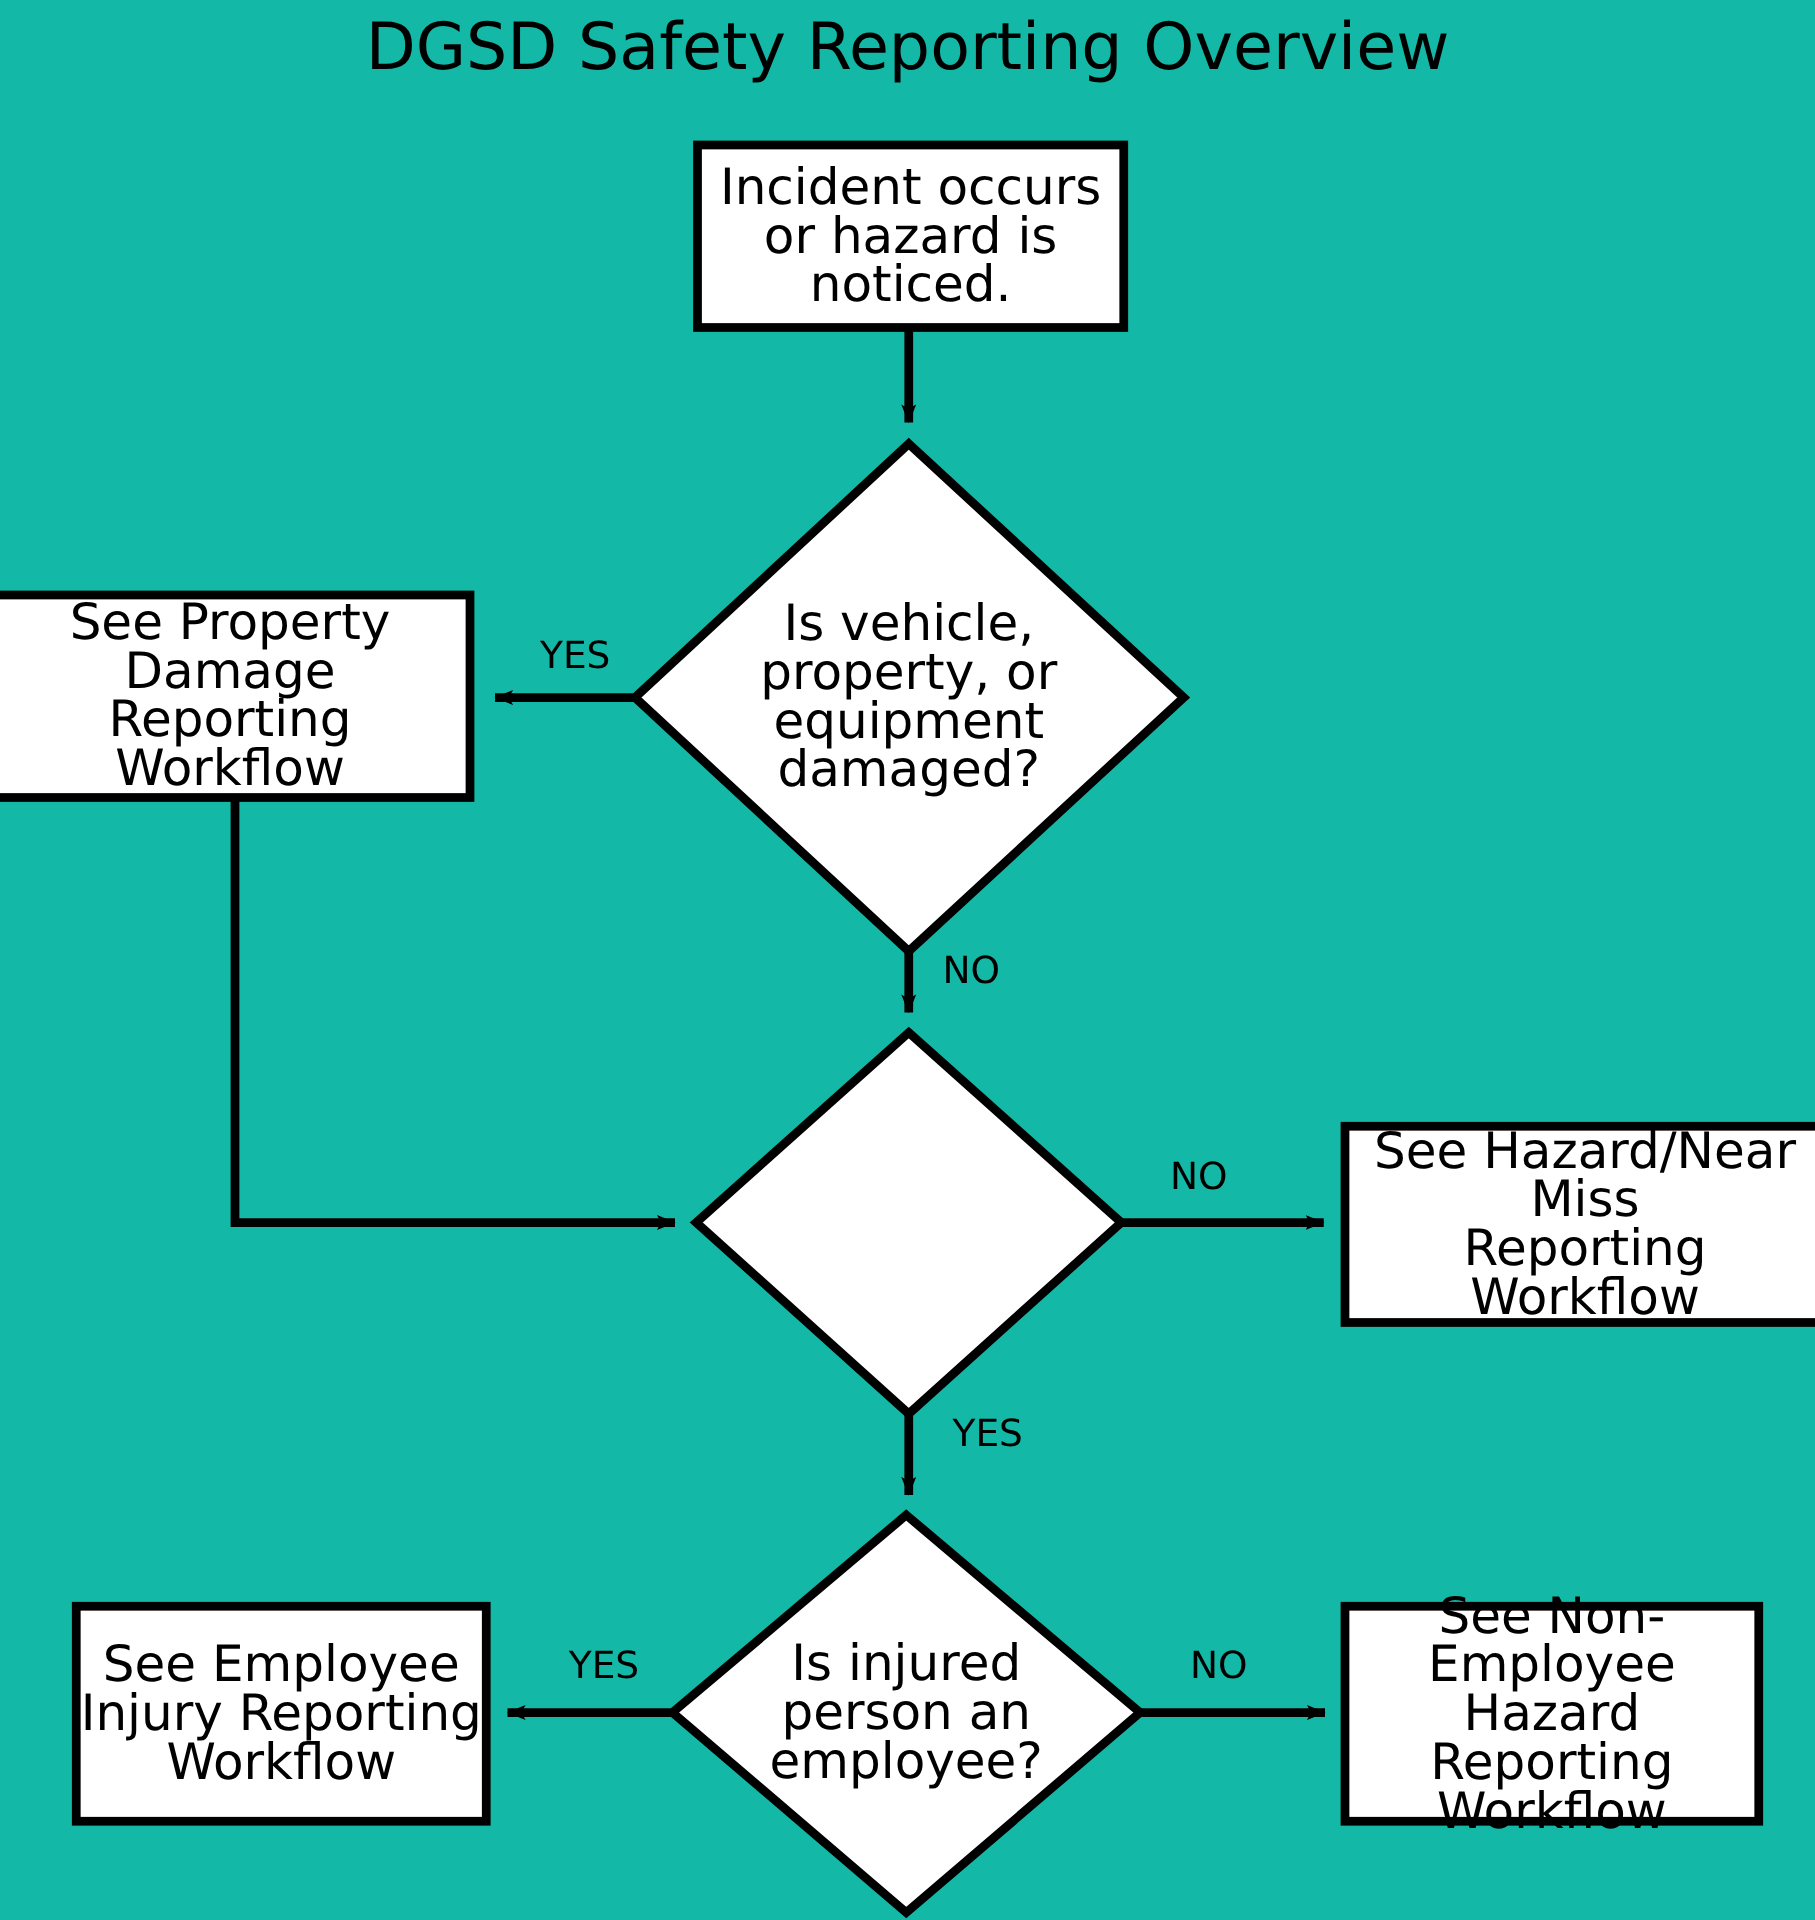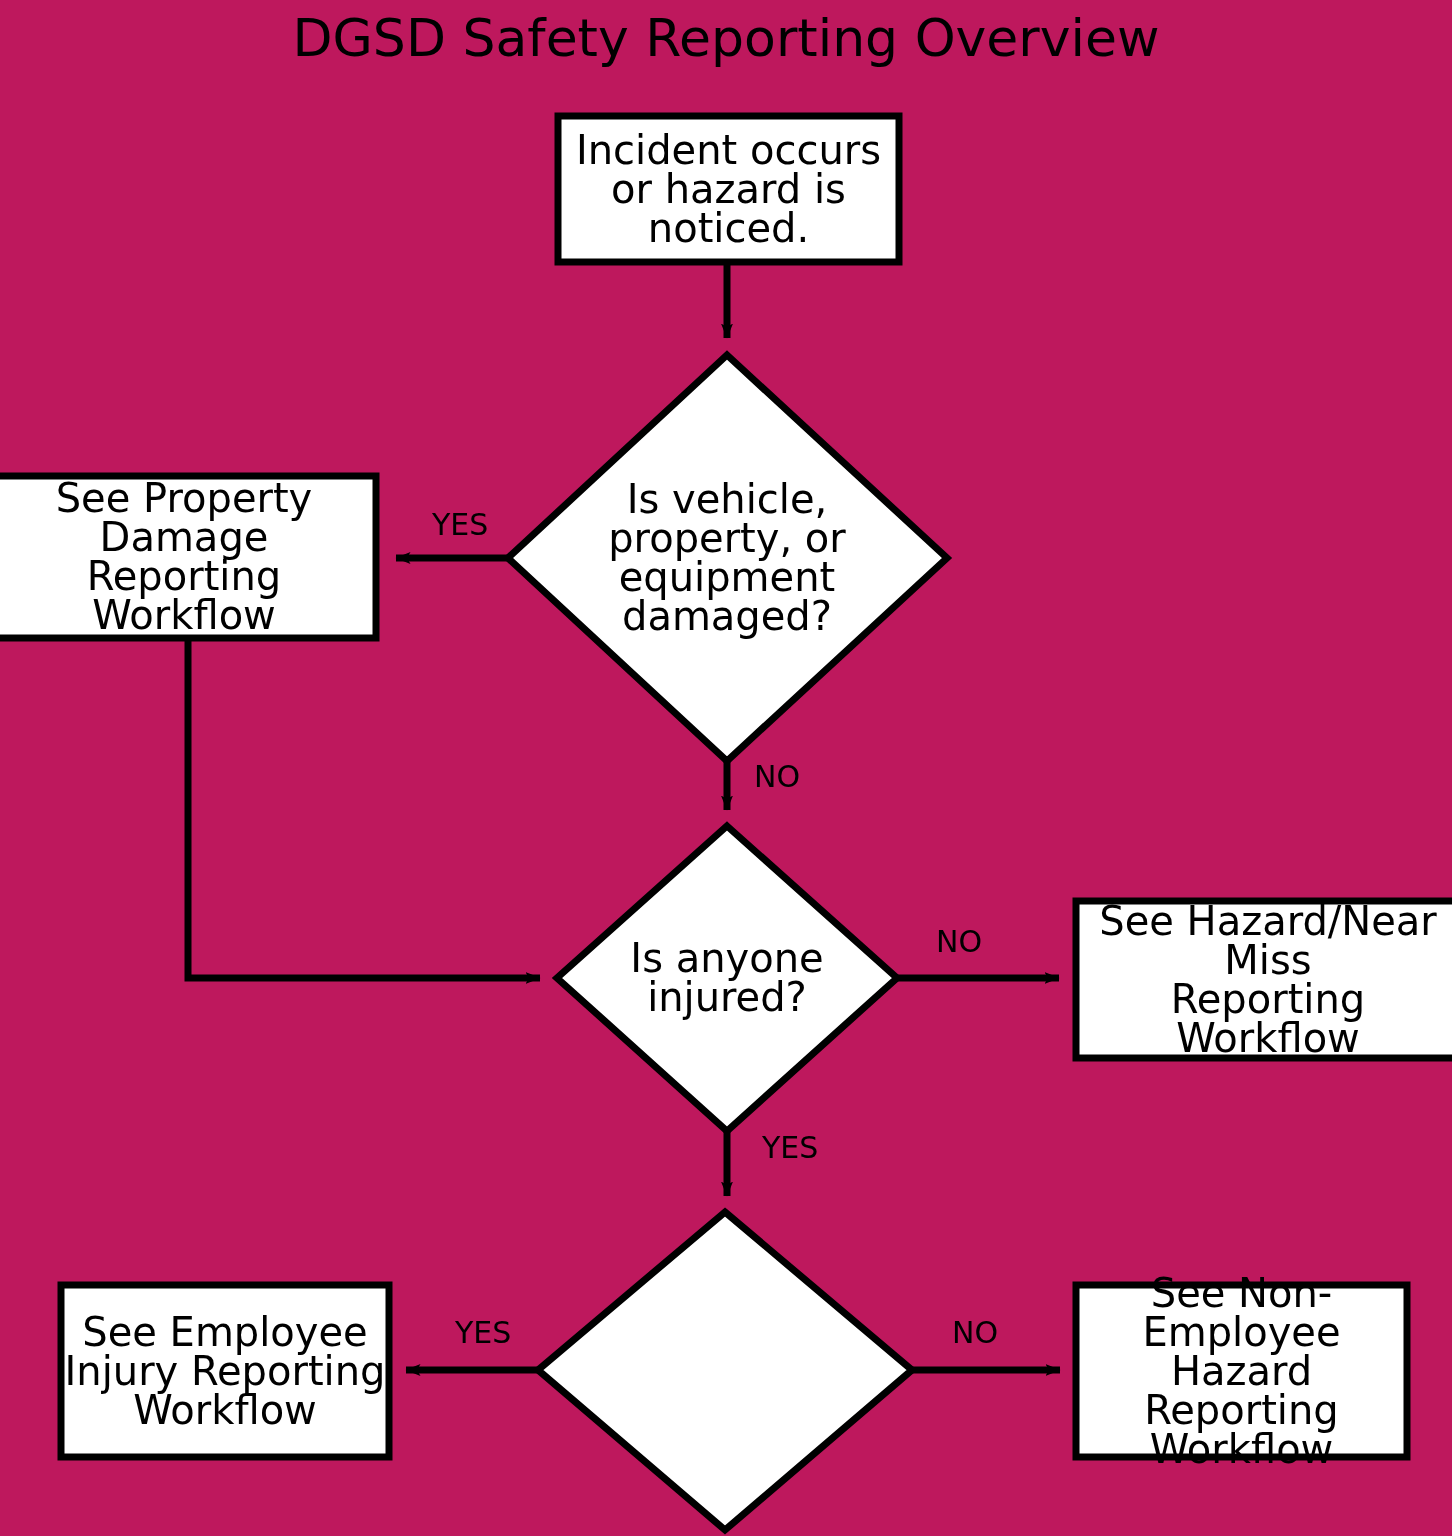--- a/index.html
+++ b/index.html
@@ -4,21 +4,21 @@
 <style>
   html, body {
     margin: 0;
     padding: 0;
     background: #ffffff;
   }
   #page {
     position: relative;
     width: 1452px;
     height: 1536px;
-    background: #be185d;
+    background: #14b8a6;
     overflow: hidden;
     font-family: "DejaVu Sans", sans-serif;
   }
   #chart-title {
     position: absolute;
     left: 0;
     top: 8px;
     width: 1452px;
     text-align: center;
     font-size: 52px;
@@ -113,26 +113,27 @@
 or hazard is noticed.</div>
 
   <div class="node-label" style="left:562px; top:440px; width:330px; height:236px;text-align:center;">Is vehicle,
 property, or
 equipment
 damaged?</div>
 
   <div class="node-label" style="left:-8px; top:476px; width:384px; height:162px;">See Property Damage
 Reporting Workflow</div>
 
-  <div class="node-label" style="left:597px; top:920px; width:260px; height:116px;">Is anyone
-injured?</div>
 
   <div class="node-label" style="left:1076px; top:901px; width:384px; height:157px;">See Hazard/Near Miss
 Reporting Workflow</div>
 
+  <div class="node-label" style="left:595px; top:1292px; width:260px; height:156px;">Is injured
+person an
+employee?</div>
 
   <div class="node-label" style="left:61px; top:1285px; width:328px; height:172px;">See Employee
 Injury Reporting
 Workflow</div>
 
   <div class="node-label" style="left:1076px; top:1285px; width:331px; height:172px;">See Non-Employee
 Hazard Reporting
 Workflow</div>
 
   <div class="edge-label" style="left:432px; top:508px;">YES</div>

